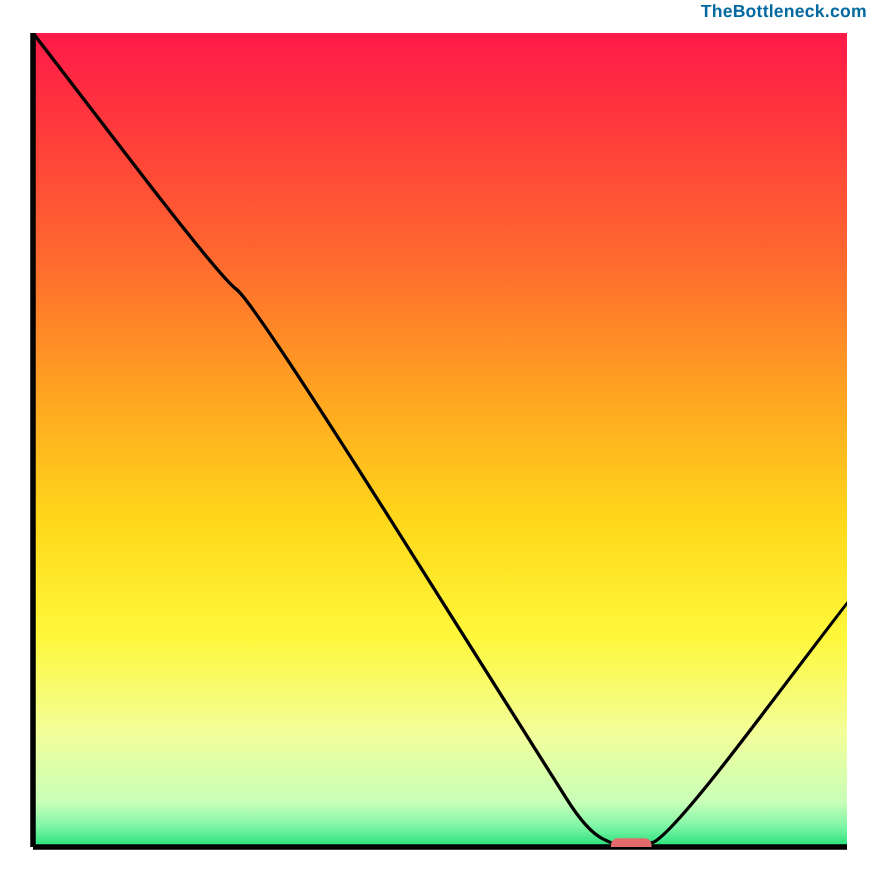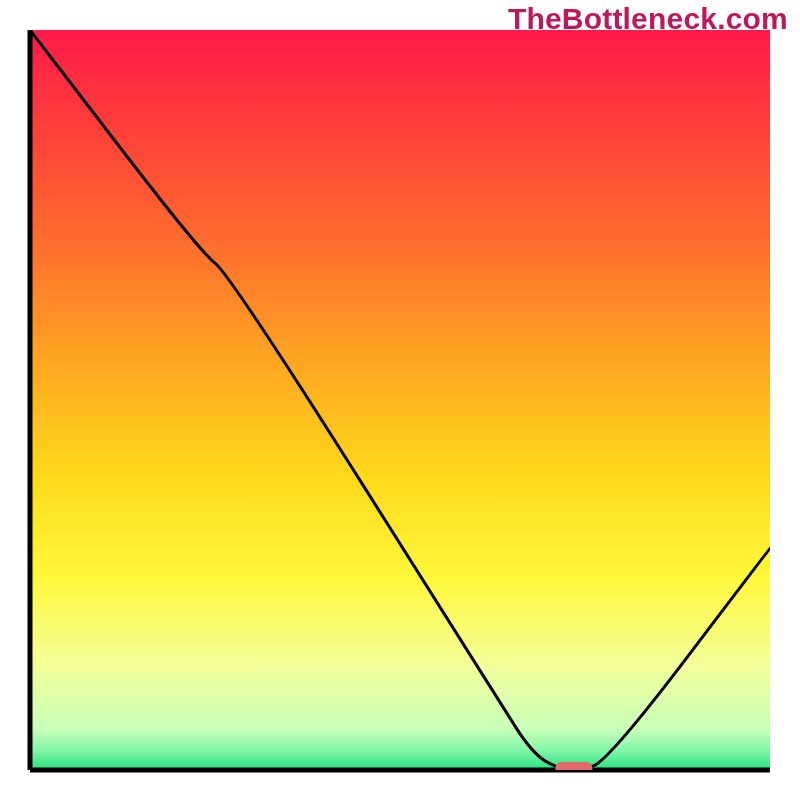--- a/index.html
+++ b/index.html
@@ -12,23 +12,23 @@
   }
   .frame {
     position: relative;
     width: 800px;
     height: 800px;
   }
   .watermark {
     position: absolute;
     top: 2px;
     right: 12px;
-    font-size: 30px;
+    font-size: 16px;
     font-weight: 600;
-    color: #be185d;
+    color: #0369a1;
     letter-spacing: 0.2px;
     z-index: 5;
   }
   svg.plot {
     position: absolute;
     top: 0;
     left: 0;
   }
 </style>
 </head>

